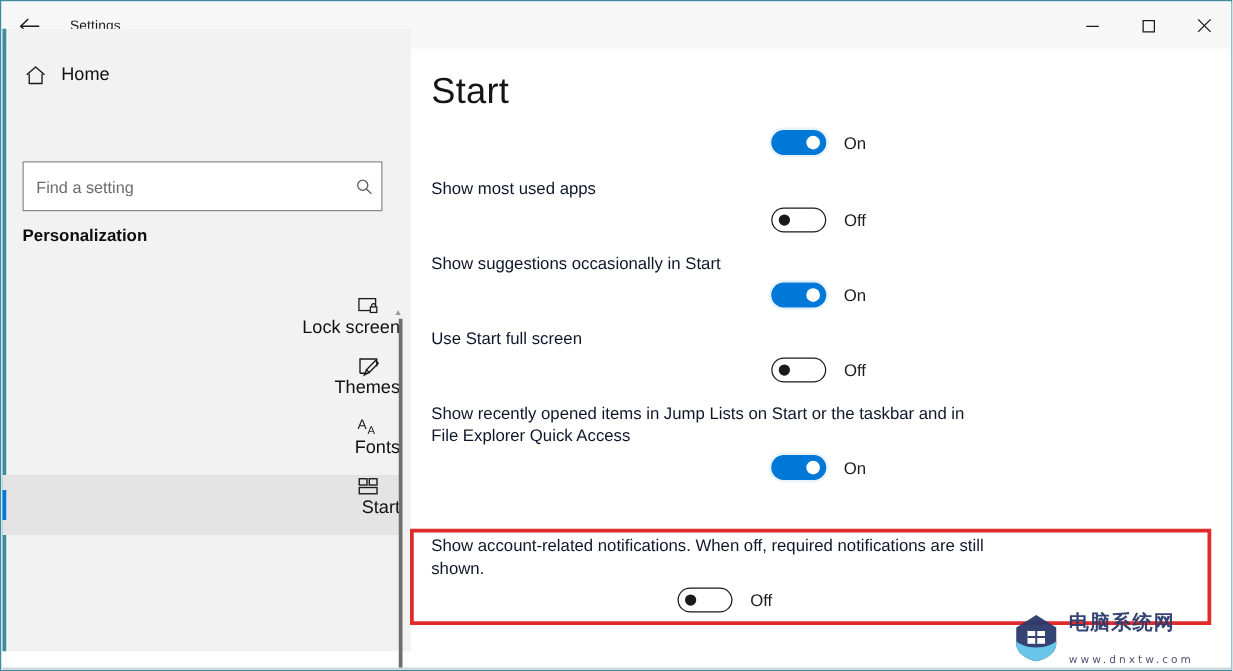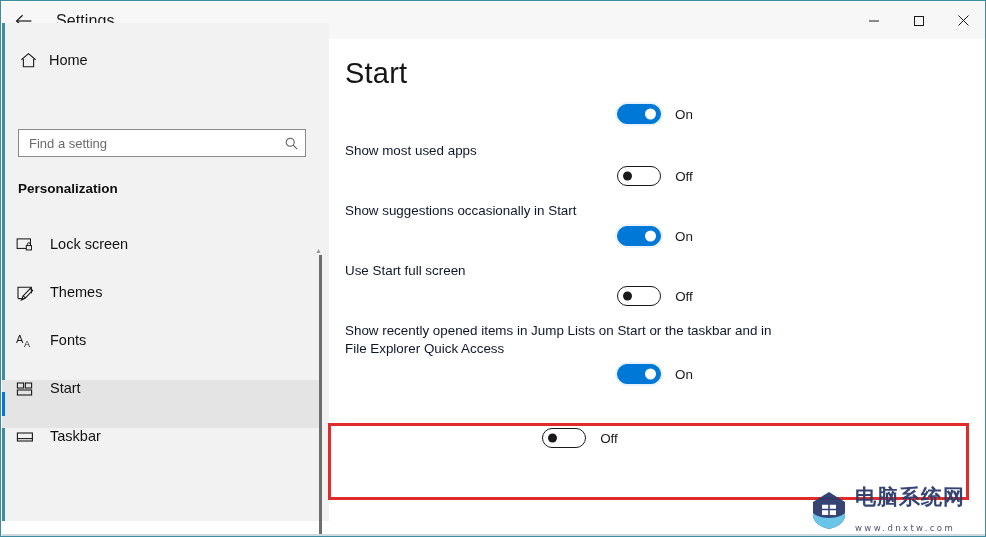--- a/index.html
+++ b/index.html
@@ -36,21 +36,21 @@
   .back-btn {
     width: 44px;
     height: 36px;
     display: flex;
     align-items: center;
     justify-content: center;
     cursor: default;
   }
   .back-btn svg { display: block; }
   .app-title {
-    font-size: 16px;
+    font-size: 11px;
     color: #1a1a1a;
     margin-left: 10px;
     letter-spacing: .1px;
   }
   .caption-buttons {
     position: absolute;
     right: 0; top: 0;
     height: 37px;
     display: flex;
   }
@@ -103,21 +103,21 @@
   }
   .search-wrap {
     position: absolute;
     left: 16px;
     top: 106px;
     width: 288px;
     height: 28px;
   }
   .search-box {
     width: 100%;
-    height: 28px;
+    height: 40px;
     box-sizing: border-box;
     border: 1px solid #8a8a8a;
     background: #ffffff;
     display: flex;
     align-items: center;
   }
   .search-input {
     flex: 1;
     border: 0;
     outline: 0;
@@ -148,24 +148,25 @@
   .nav-list {
     position: absolute;
     left: 0;
     top: 213px;
     width: 318px;
   }
   .nav-item {
     position: relative;
     height: 48px;
     display: flex;
-    align-items: flex-start;
+    align-items: flex-end;
     padding-left: 14px;
     box-sizing: border-box;
     cursor: default;
+    flex-direction: column;
   }
   .nav-item.selected { background: #e4e4e4; }
   .nav-item.selected::before {
     content: "";
     position: absolute;
     left: 0; top: 12px;
     width: 3px; height: 24px;
     background: #0078d7;
   }
   .nav-icon {
@@ -305,27 +306,26 @@
     opacity: .95;
   }
   .wm-logo { width: 44px; height: 44px; flex: none; }
   .wm-texts {
     margin-left: 4px;
     display: flex;
     flex-direction: column;
     justify-content: center;
   }
   .wm-cn {
-    font-family: Liberation Mono, monospace;
-    font-size: 21px;
+    font-family: Liberation Serif, serif;
+    font-size: 16px;
     font-weight: bold;
     color: #2b3a6b;
     line-height: 24px;
     letter-spacing: 1px;
-    text-align: center;
   }
   .wm-url {
     font-family: "DejaVu Sans", sans-serif;
     font-size: 8.5px;
     color: #4a4a6a;
     letter-spacing: 2.4px;
     line-height: 12px;
     margin-top: 11px;
   }
   .bottom-edge {
@@ -444,29 +444,20 @@
         <span class="nav-icon">
           <svg width="20" height="18" viewBox="0 0 20 18">
             <rect x="1.4" y="3" width="6.2" height="5" fill="none" stroke="#1a1a1a" stroke-width="1.1"></rect>
             <rect x="9.4" y="3" width="6.2" height="5" fill="none" stroke="#1a1a1a" stroke-width="1.1"></rect>
             <rect x="1.4" y="10" width="14.2" height="5" fill="none" stroke="#1a1a1a" stroke-width="1.1"></rect>
           </svg>
         </span>
         <span class="nav-label">Start</span>
       </div>
 
-      <div class="nav-item">
-        <span class="nav-icon">
-          <svg width="20" height="18" viewBox="0 0 20 18">
-            <rect x="1.4" y="5" width="15" height="8" fill="none" stroke="#1a1a1a" stroke-width="1.1"></rect>
-            <path d="M1.4 10.6 H16.4" stroke="#1a1a1a" stroke-width="1.1"></path>
-          </svg>
-        </span>
-        <span class="nav-label">Taskbar</span>
-      </div>
 
     </div>
 
     <div class="sidebar-scroll-arrow">▲</div>
     <div class="sidebar-scrollbar"></div>
   </div>
 
   <div class="content">
     <div class="page-title">Start</div>
 
@@ -517,20 +508,21 @@
           </div>
           <span class="toggle-state">On</span>
         </div>
       </div>
 
     </div>
 
   </div>
 
   <div class="highlight-setting">
+    <div class="setting-label">Show account-related notifications. When off, required notifications are still shown.</div>
     <div class="toggle-row">
       <div class="toggle off">
         <span class="knob"></span>
       </div>
       <span class="toggle-state">Off</span>
     </div>
   </div>
   <div class="highlight-box"></div>
 
   <div class="watermark">

